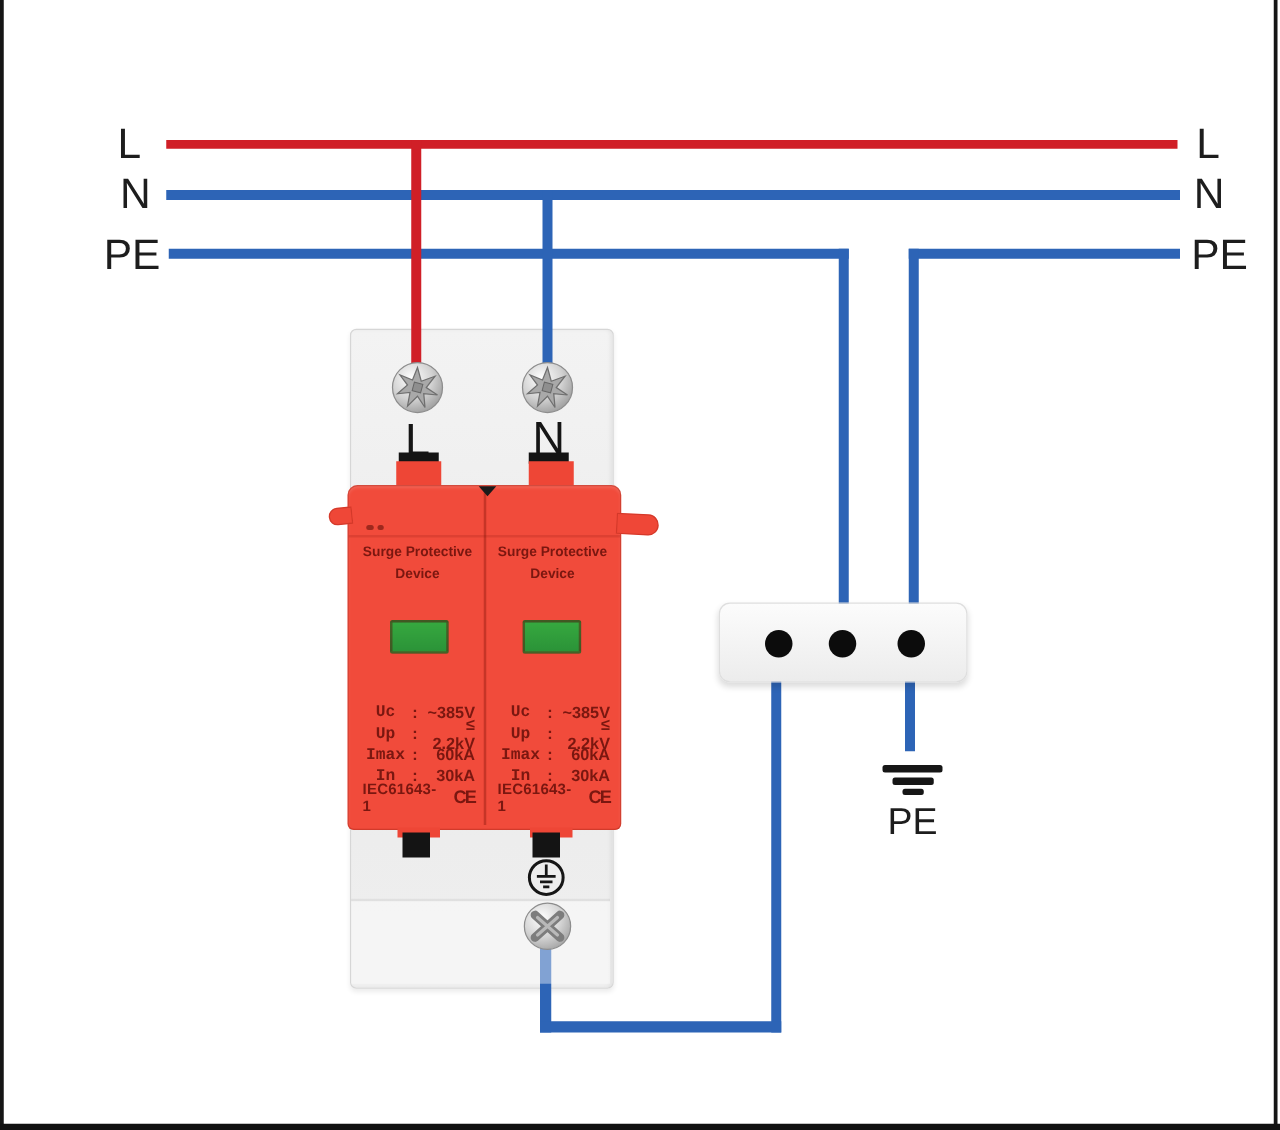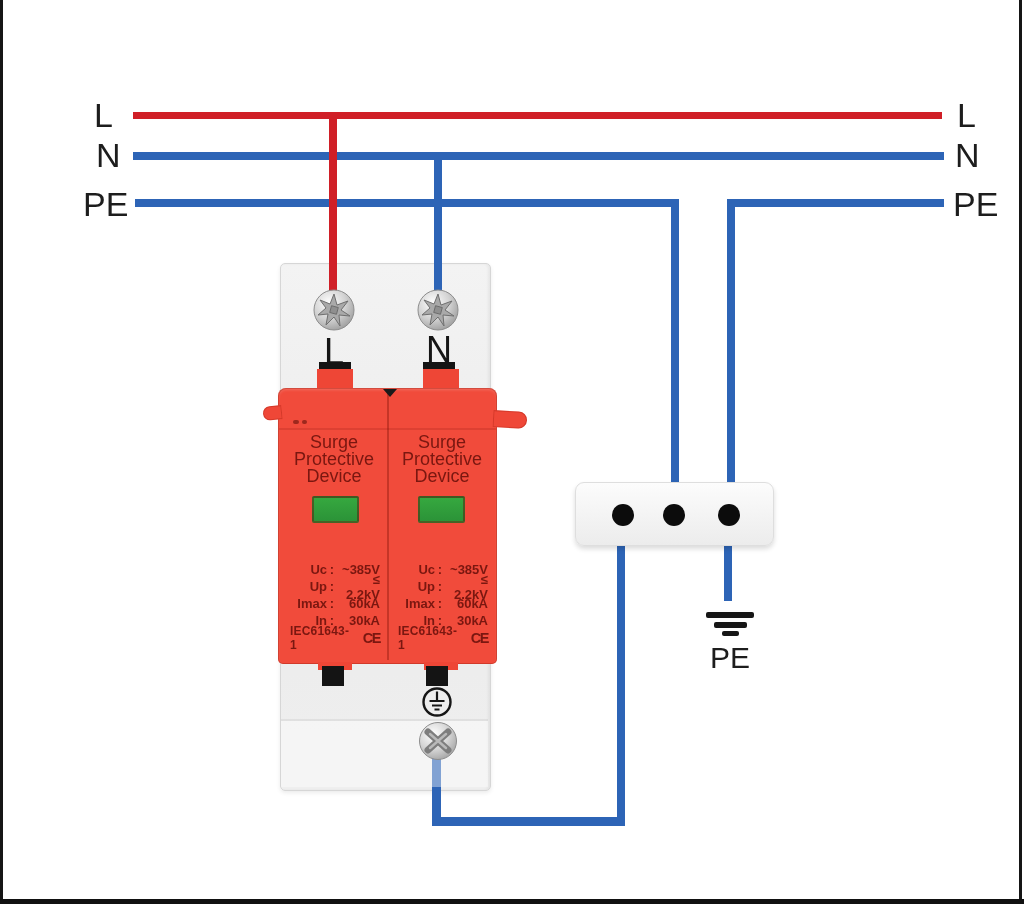--- a/index.html
+++ b/index.html
@@ -37,27 +37,27 @@
   .module-divider{position:absolute;left:387px;top:392px;width:2px;height:268px;background:rgba(130,18,8,.38);}
   .band-line{position:absolute;left:279px;top:428px;width:217px;height:2px;background:rgba(120,15,8,.16);}
   .align-triangle{position:absolute;left:383px;top:389px;width:0;height:0;
                   border-left:7px solid transparent;border-right:7px solid transparent;border-top:8px solid #1a1a1a;}
   .lever{position:absolute;background:#ef4737;box-shadow:inset 0 0 0 1px rgba(150,25,12,.3);}
   .lever.left{left:263px;top:406px;width:19px;height:14px;border-radius:7px 0 0 7px;transform:rotate(-6deg);}
   .lever.right{left:493px;top:411px;width:34px;height:17px;border-radius:0 9px 9px 0;transform:rotate(3deg);}
   .smudge{position:absolute;background:rgba(90,12,5,.55);border-radius:2px;}
 
   .module-title{position:absolute;width:100px;text-align:center;color:#7a1710;
-                font-size:18px;font-weight:normal;line-height:17px;}
+                font-size:11px;font-weight:bold;line-height:17px;}
   .green-window{position:absolute;width:47px;height:27px;background:linear-gradient(180deg,#36a83f,#2b9338);
                 border:2px solid rgba(90,15,8,.45);border-radius:2px;box-sizing:border-box;}
 
   .spec-block{position:absolute;width:90px;}
   .spec-row{display:flex;height:17px;align-items:center;color:#7a1710;font-size:13px;font-weight:bold;}
-  .spec-name{width:37px;text-align:right;}
+  .spec-name{width:37px;text-align:center;font-family:Liberation Mono, monospace;}
   .spec-sep{width:10px;text-align:center;}
   .spec-val{flex:1;text-align:right;}
   .spec-std{display:flex;align-items:center;color:#7a1710;font-size:12px;font-weight:bold;height:18px;letter-spacing:.2px;}
   .ce-mark{font-size:14.5px;letter-spacing:-1.5px;margin-left:13px;font-weight:bold;}
 
   
   .pe-bar{position:absolute;left:575px;top:482px;width:197px;height:62px;border-radius:9px;
           background:linear-gradient(180deg,#fcfcfc,#ececec);border:1px solid #dedede;
           box-shadow:0 3px 5px rgba(0,0,0,.14);}
   .pe-hole{position:absolute;top:21px;width:22px;height:22px;border-radius:50%;background:#0c0c0c;}

